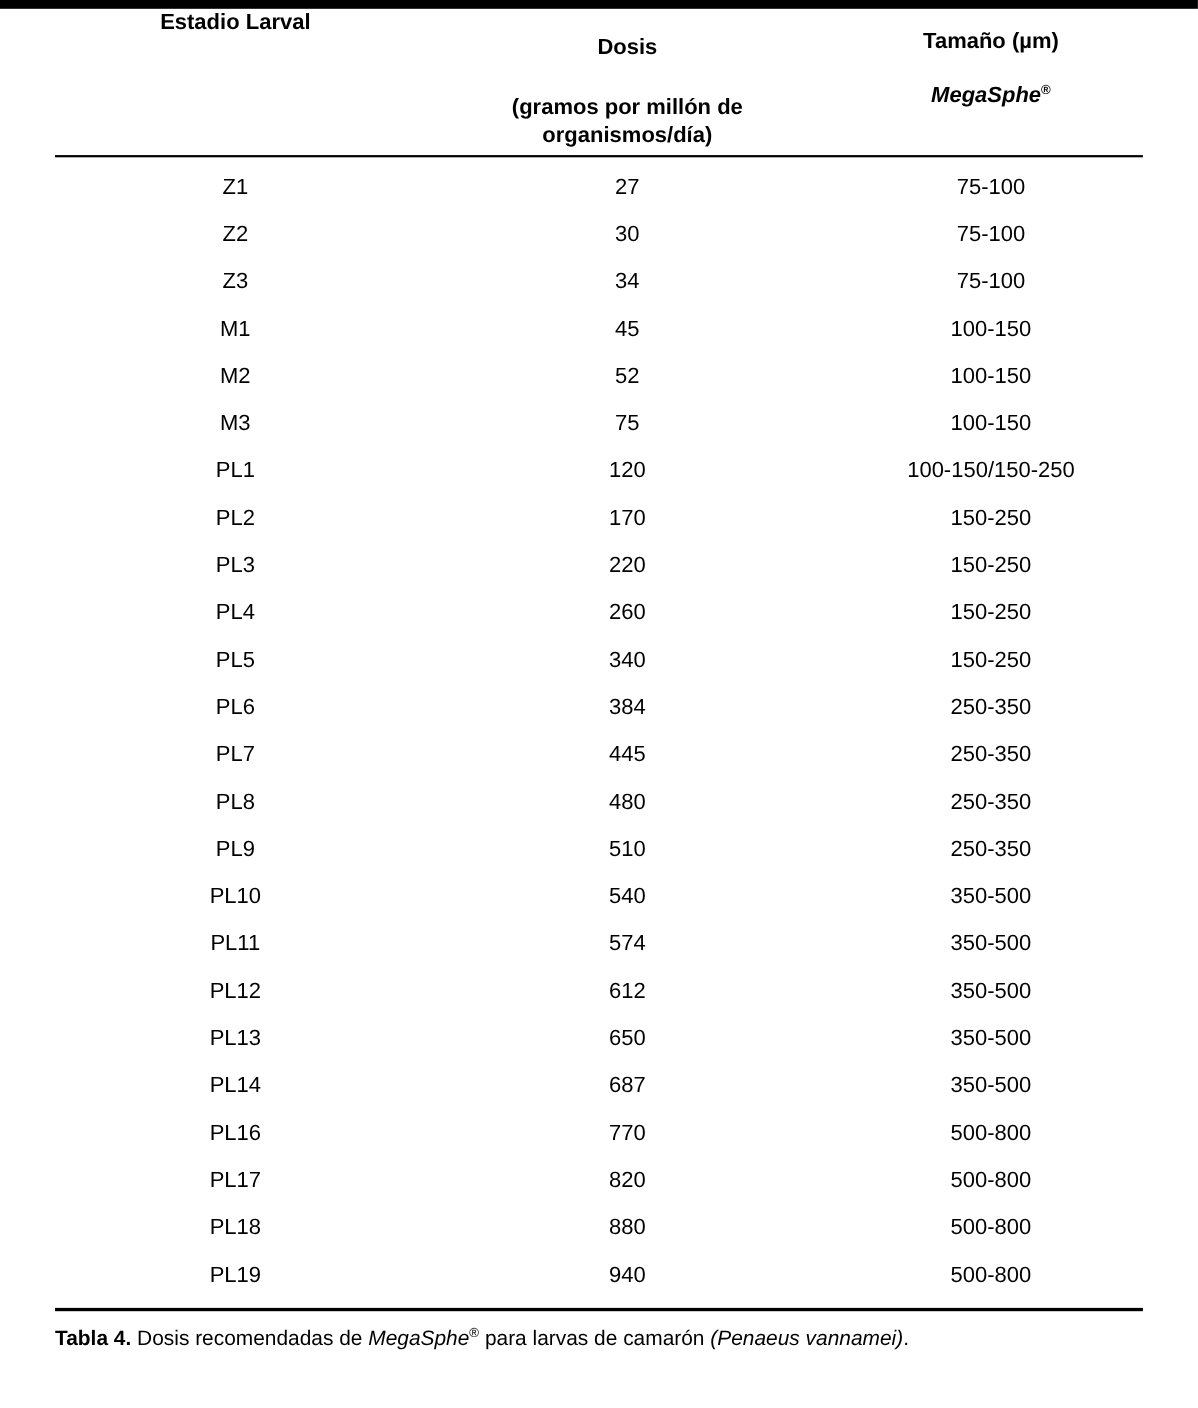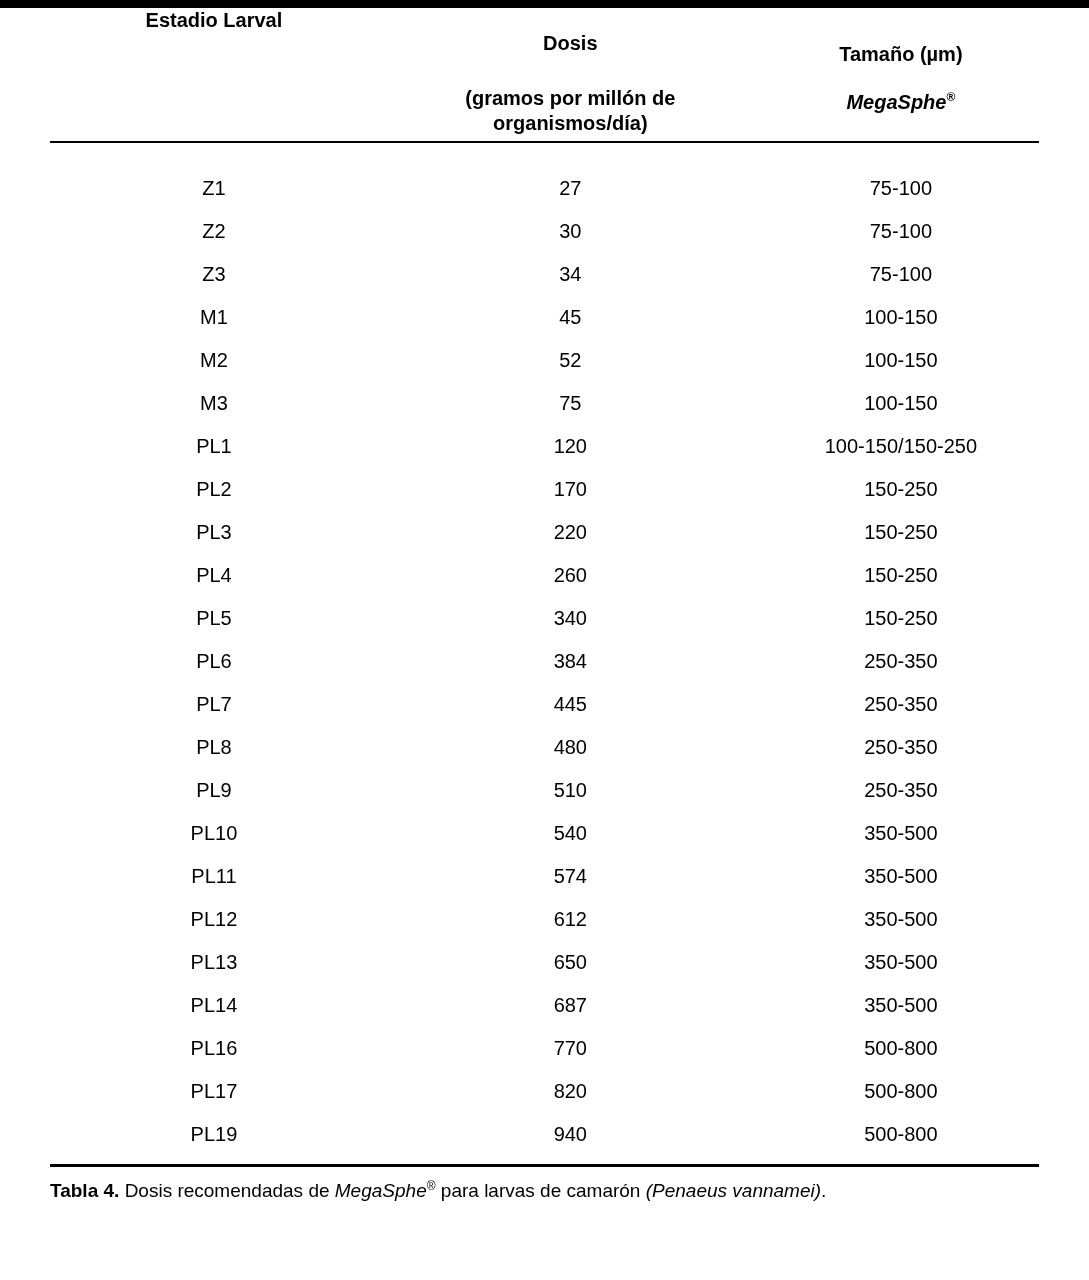--- a/index.html
+++ b/index.html
@@ -57,21 +57,21 @@
   .head-dosis {
     justify-content: center;
     padding-top: 18px;
   }
   .head-dosis .sub {
     margin-top: 30px;
     padding: 0 60px;
   }
   .head-tamano {
     justify-content: flex-start;
-    padding-top: 34px;
+    padding-top: 18px;
   }
   .head-tamano .sub {
     margin-top: 23px;
     font-style: italic;
     font-weight: bold;
     text-align: center;
   }
   .reg {
     font-size: 12px;
     vertical-align: super;
@@ -87,21 +87,21 @@
     margin: 0 22px 0 22px;
   }
   tbody td {
     font-size: 20px;
     font-weight: normal;
     padding: 0;
     height: 43px;
     line-height: 43px;
   }
   tbody tr:first-child td {
-    padding-top: 24px;
+    padding-top: 6px;
   }
   .bottom-rule {
     border-top: 3px solid #000000;
     margin: 8px 22px 0 22px;
   }
   .caption {
     font-size: 19px;
     padding: 12px 22px 0 22px;
     line-height: 1.3;
   }
@@ -253,20 +253,25 @@
           <td>PL16</td>
           <td>770</td>
           <td>500-800</td>
         </tr>
         <tr>
           <td>PL17</td>
           <td>820</td>
           <td>500-800</td>
         </tr>
         <tr>
+          <td>PL18</td>
+          <td>880</td>
+          <td>500-800</td>
+        </tr>
+        <tr>
           <td>PL19</td>
           <td>940</td>
           <td>500-800</td>
         </tr>
       </tbody>
   </table>
 
   <div class="bottom-rule"></div>
 
   <div class="caption">

